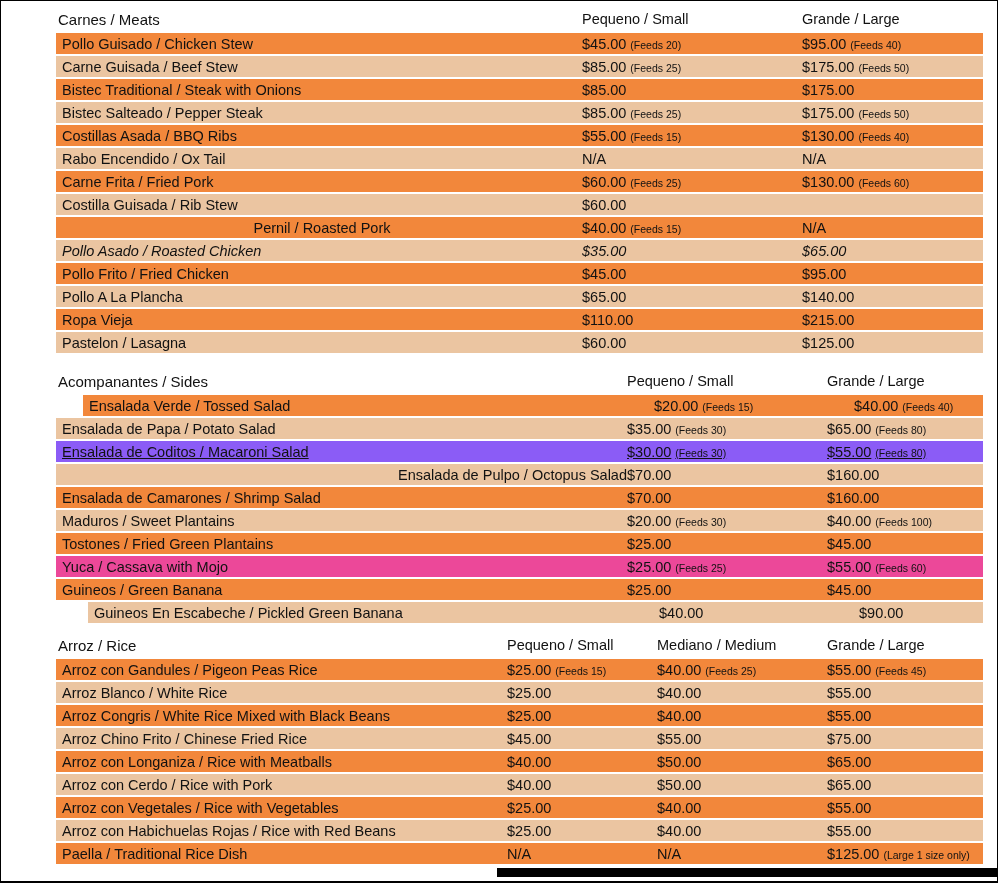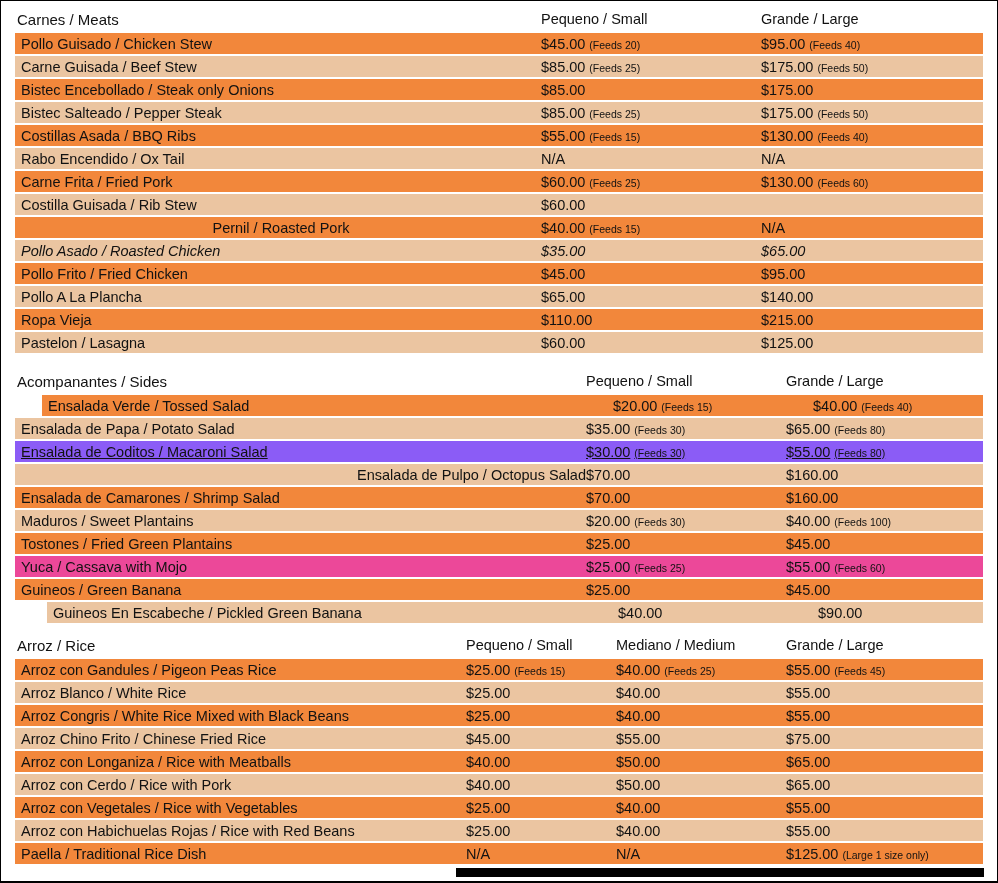--- a/index.html
+++ b/index.html
@@ -8,20 +8,21 @@
     width: 998px;
     height: 883px;
     box-sizing: border-box;
     background: #ffffff;
     border: 1px solid #000000;
     border-bottom-width: 2px;
     overflow: hidden;
     font-family: "Liberation Sans", sans-serif;
     color: #121212;
     padding-top: 6px;
+    padding-left: 41px;
   }
   .menu-section { margin: 0 14px; }
   .sec-1 { margin-top: 16px; }
   .sec-2 { margin-top: 10px; }
 
   .row {
     display: grid;
     align-items: center;
     height: 21px;
     margin-bottom: 2px;
@@ -87,21 +88,21 @@
           <div class="price-cell">
             <span class="amount">$85.00</span>
             <span class="note">(Feeds 25)</span>
           </div>
           <div class="price-cell">
             <span class="amount">$175.00</span>
             <span class="note">(Feeds 50)</span>
           </div>
         </div>
         <div class="row item-row" style="background: rgb(242, 135, 59);">
-          <div class="name-cell">Bistec Encebollado / Steak only Onions</div>
+          <div class="name-cell">Bistec Traditional / Steak with Onions</div>
           <div class="price-cell">
             <span class="amount">$85.00</span>
           </div>
           <div class="price-cell">
             <span class="amount">$175.00</span>
           </div>
         </div>
         <div class="row item-row" style="background: rgb(235, 197, 161);">
           <div class="name-cell">Bistec Salteado / Pepper Steak</div>
           <div class="price-cell">

